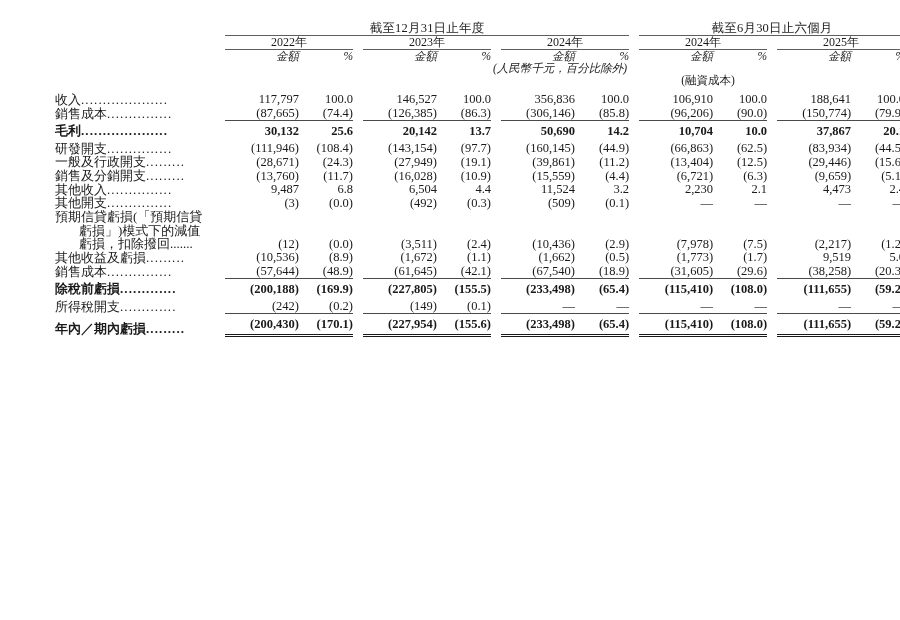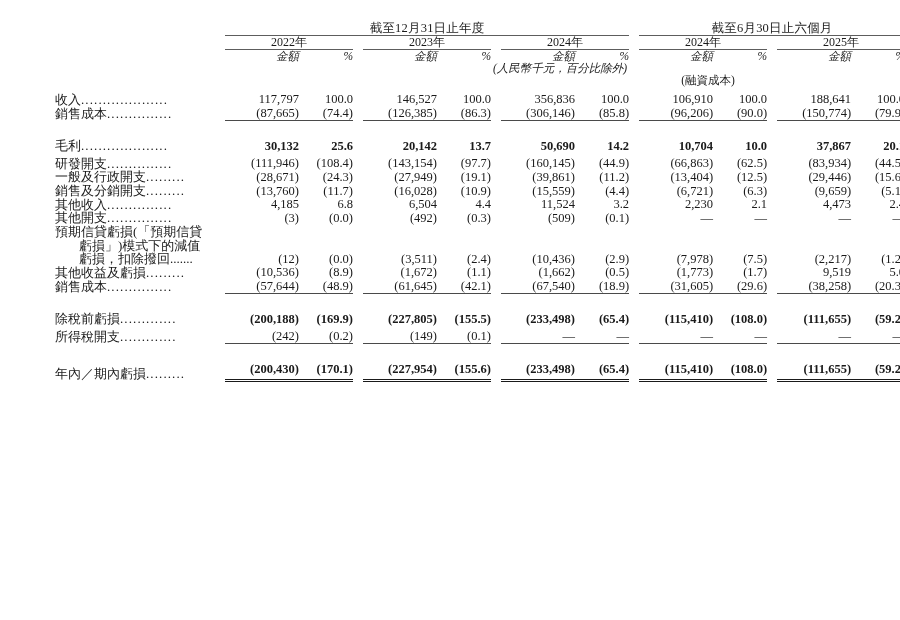--- a/index.html
+++ b/index.html
@@ -103,33 +103,33 @@
   
   .lbl {
     text-align: left;
     padding: 3px 6px 3px 0;
     font-size: 13px;
     white-space: nowrap;
   }
   .lbl .dots {
     letter-spacing: 1.1px;
   }
-  .lbl.bold, .bold .lbl { font-weight: normal; }
+  .lbl.bold, .bold .lbl { font-weight: bold; }
 
   .lbl-wrap {
     white-space: normal;
     line-height: 1.35;
     font-size: 13px;
     padding: 1px 6px 1px 0;
   }
   .indent1 { display: block; padding-left: 24px; }
   .indent2 { display: block; padding-left: 24px; }
 
   
-  .num.topline { border-top: 1px solid #4a4a4a; padding-top: 19px; }
+  .num.topline { border-top: 1px solid #4a4a4a; padding-top: 4px; }
   
   .num.dblline {
     border-bottom: 3px double #1a1a1a;
     padding-bottom: 3px;
   }
 
   .spacer-row td { height: 7px; font-size: 0; line-height: 0; }
   .spacer-row-sm td { height: 4px; font-size: 0; line-height: 0; }
 </style>
 </head>
@@ -346,21 +346,21 @@
           <td class="num">(4.4)</td>
           <td></td>
           <td class="num">(6,721)</td>
           <td class="num">(6.3)</td>
           <td></td>
           <td class="num">(9,659)</td>
           <td class="num">(5.1)</td>
         </tr>
         <tr>
           <td class="lbl"><span>其他收入</span><span class="dots">...............</span></td>
-          <td class="num">4,185</td>
+          <td class="num">9,487</td>
           <td class="num">6.8</td>
           <td></td>
           <td class="num">6,504</td>
           <td class="num">4.4</td>
           <td></td>
           <td class="num">11,524</td>
           <td class="num">3.2</td>
           <td></td>
           <td class="num">2,230</td>
           <td class="num">2.1</td>

